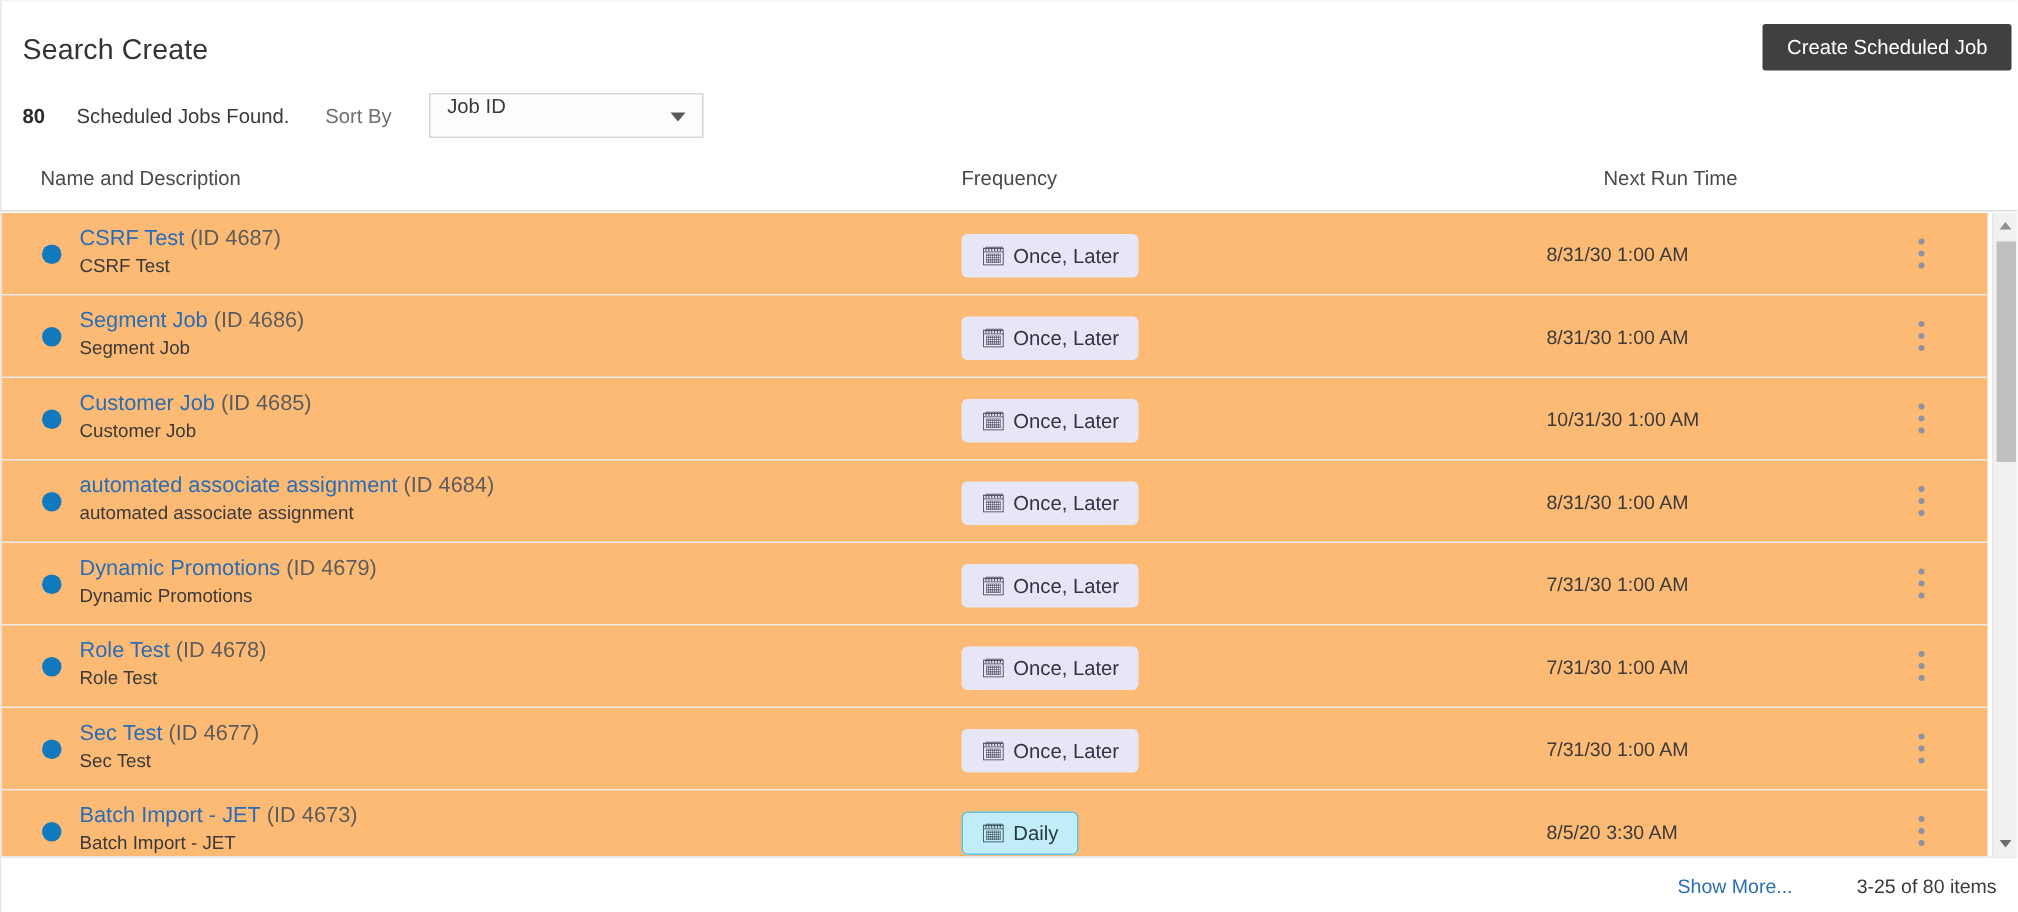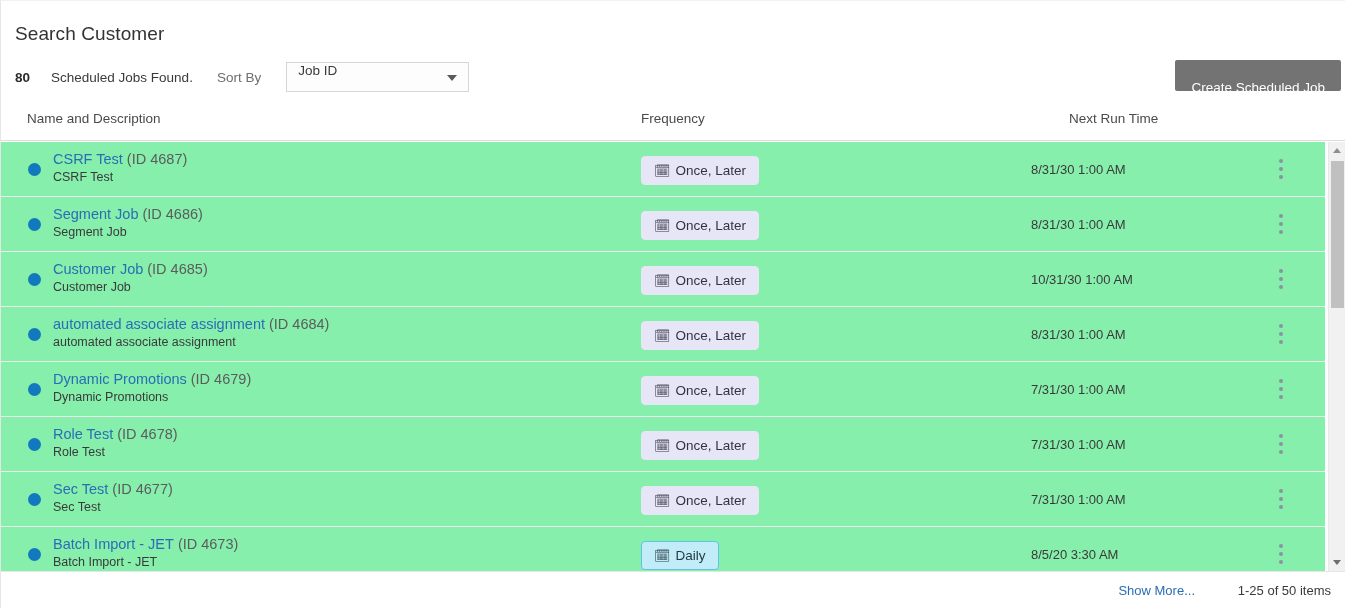--- a/index.html
+++ b/index.html
@@ -37,31 +37,30 @@
     font-weight: 400;
     color: #333333;
     letter-spacing: 0.1px;
   }
 
   .create-btn {
     position: absolute;
     right: 4px;
     top: 15px;
     height: 31px;
-    padding: 12px 16px;
-    background: #737373;
+    padding: 0 16px;
+    background: #404040;
     color: #ffffff;
     font-size: 13.5px;
     font-family: "Liberation Sans", sans-serif;
     border: none;
     border-radius: 2px;
     cursor: pointer;
     line-height: 31px;
     white-space: nowrap;
-    margin-top: 44px;
   }
 
   .summary-row {
     position: absolute;
     left: 14px;
     top: 62px;
     display: flex;
     align-items: center;
     gap: 16px;
     height: 28px;
@@ -136,21 +135,21 @@
   }
   .list {
     position: absolute;
     top: 0; left: 0;
     width: 1324px;
   }
   .row {
     position: relative;
     height: 55px;
     border-bottom: 1px solid #ececec;
-    background: #86efac;
+    background: #fdba74;
   }
   .row:first-child { border-top: none; }
 
   .dot {
     position: absolute;
     left: 27px;
     top: 21px;
     width: 13px;
     height: 13px;
     border-radius: 50%;
@@ -297,21 +296,21 @@
     font-size: 13px;
     color: #3a3a3a;
   }
 </style>
 </head>
 <body>
 
 <div class="page">
 
   <div class="header">
-    <div class="page-title">Search Customer</div>
+    <div class="page-title">Search Create</div>
 
     <button class="create-btn">Create Scheduled Job</button>
 
     <div class="summary-row">
       <span class="count-num">80</span>
       <span class="count-label">Scheduled Jobs Found.</span>
       <span class="sort-label">Sort By</span>
       <div class="sort-select">
         <span class="val">Job ID</span>
         <span class="caret"></span>
@@ -471,16 +470,16 @@
         <span class="tri"></span>
       </div>
     <div class="sb-thumb"></div>
     <div class="sb-arrow down">
         <span class="tri"></span>
       </div>
   </div>
 
   <div class="footer">
     <span class="show-more">Show More...</span>
-    <span class="page-count">1-25 of 50 items</span>
+    <span class="page-count">3-25 of 80 items</span>
   </div>
 
 </div>
 
 </body></html>

